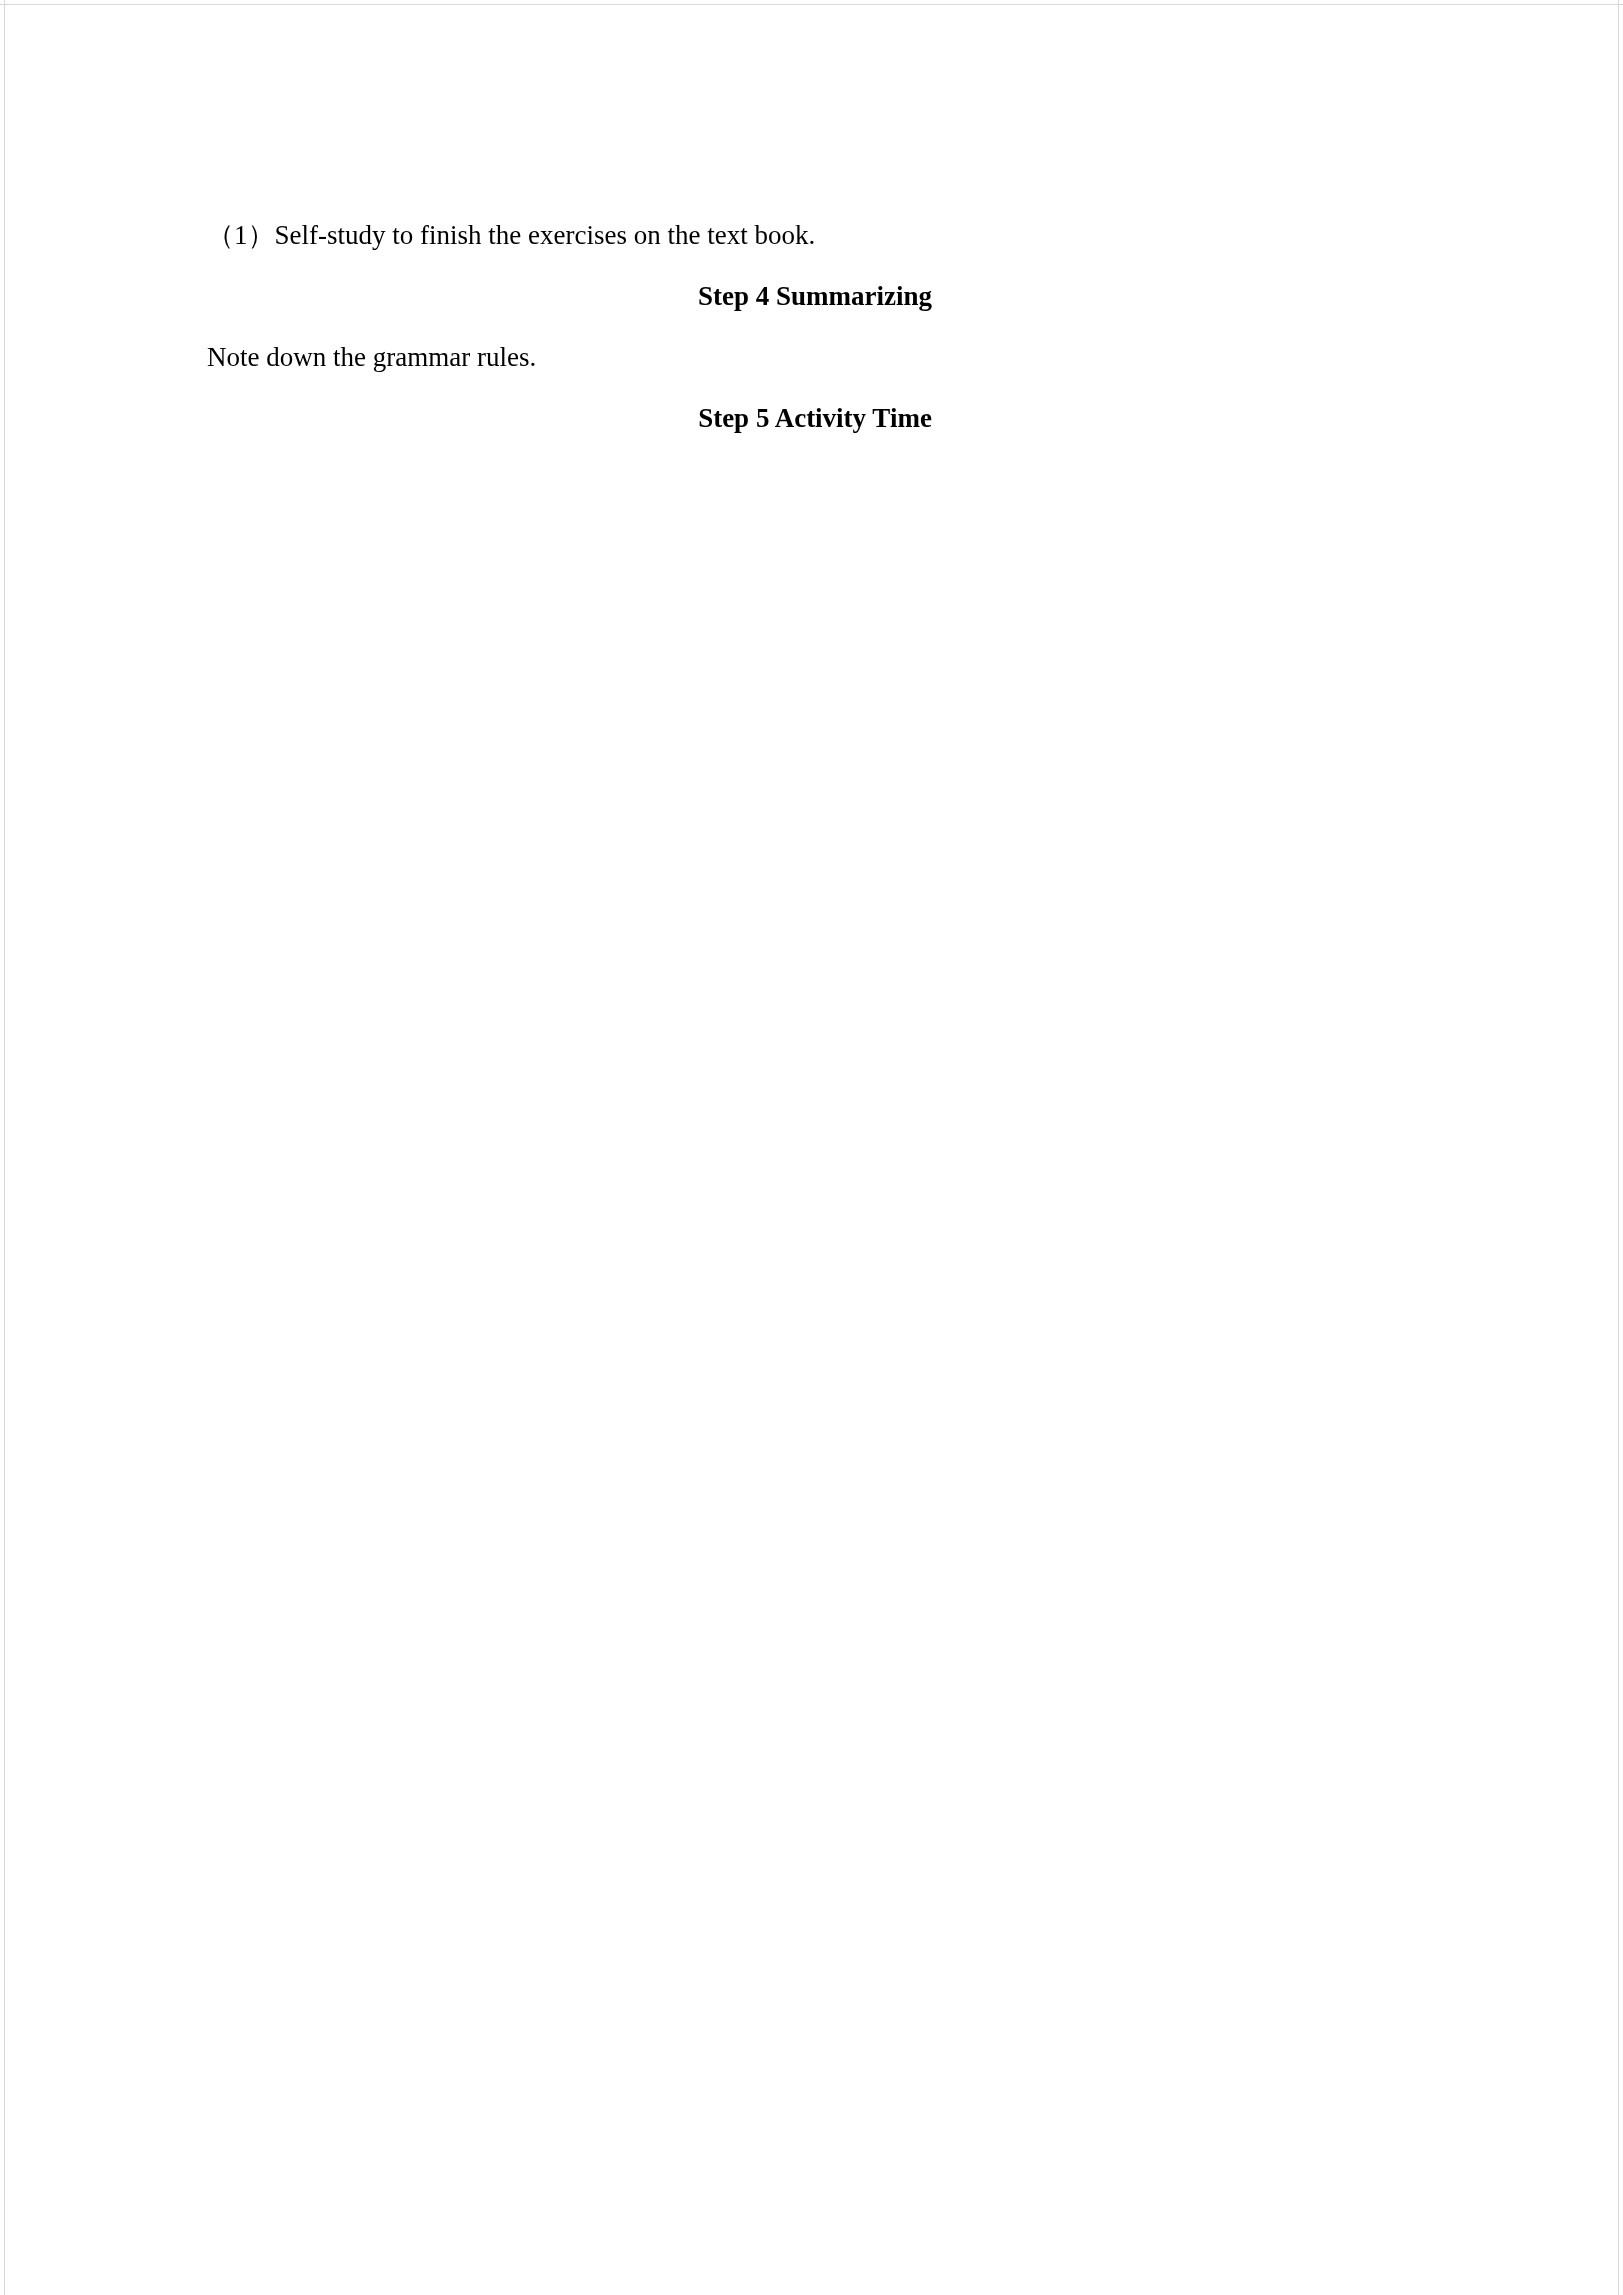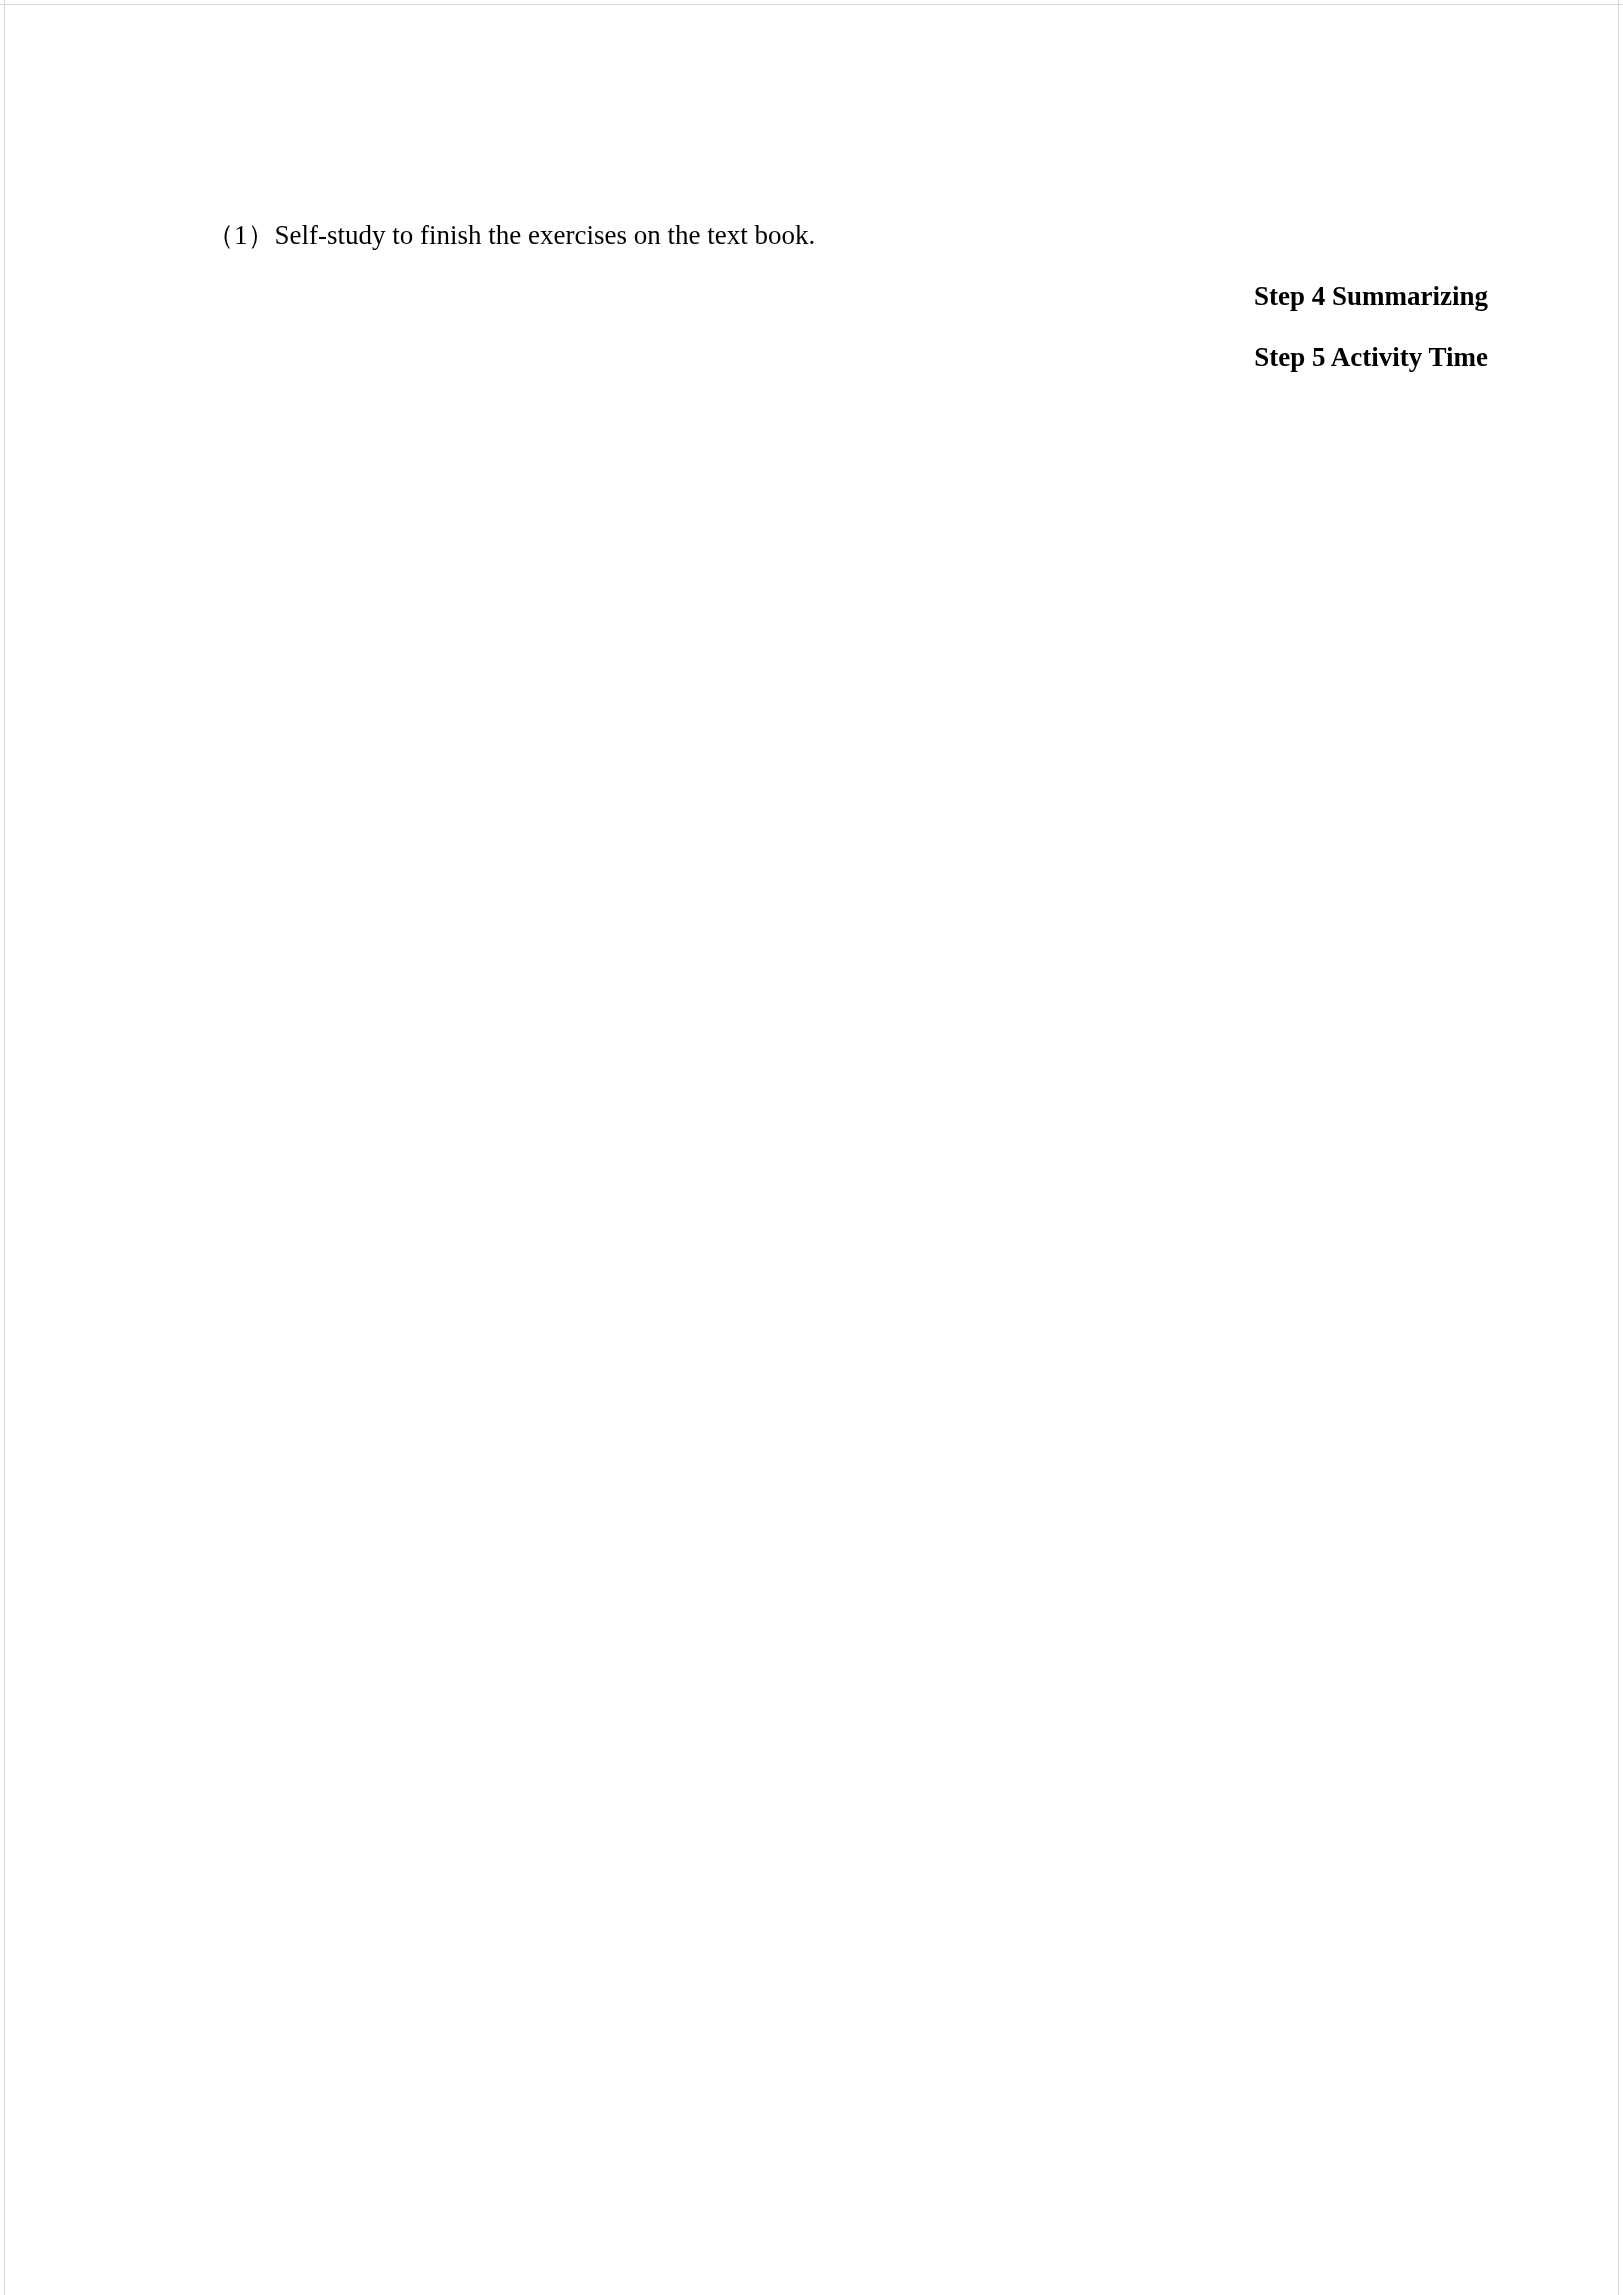--- a/index.html
+++ b/index.html
@@ -56,21 +56,21 @@
     font-size: 27px;
     line-height: 61px;
     text-align: justify;
     text-justify: inter-word;
   }
   p.indent {
     text-indent: 65px;
   }
   p.heading {
     font-weight: bold;
-    text-align: right;
+    text-align: center;
   }
   .justify-block {
     text-align: justify;
   }
   .justify-block::after {
     content: "";
     display: inline-block;
     width: 100%;
   }
   .footer {
@@ -93,20 +93,21 @@
   <div class="edge-line-right"></div>
   <div class="edge-line-top"></div>
 
   <div class="content">
 
     <p class="indent">（1）Self-study to finish the exercises on the text book.</p>
 
 
     <p class="heading">Step 4 Summarizing</p>
 
+    <p class="indent">Note down the grammar rules.</p>
 
     <p class="heading">Step 5 Activity Time</p>
 
 
   </div>
 
 
 </div>
 
 

